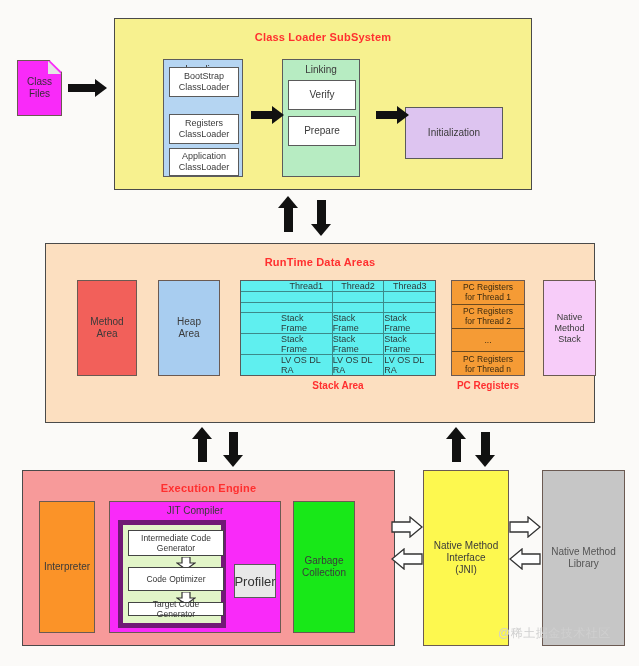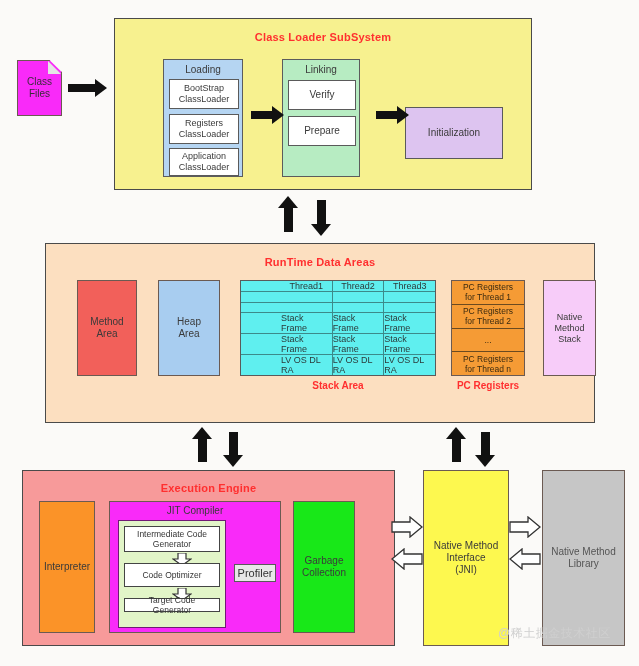--- a/index.html
+++ b/index.html
@@ -29,21 +29,21 @@
                clip-path:polygon(0 0,72% 0,100% 22%,100% 100%,0 100%);}
   #class-files .fold{position:absolute;right:0;top:0;width:13px;height:13px;
                background:#e5e5e5;clip-path:polygon(0 0,100% 100%,0 100%);}
   #class-files .lbl{color:#3a2b3a;}
 
   
   #loading-box{left:48px;top:40px;width:80px;height:118px;background:#b5d5f2;}
   #linking-box{left:167px;top:40px;width:78px;height:118px;background:#b7ecc2;}
   .phase-title{font-size:10px;color:#3a3a3a;text-align:center;padding-top:4px;}
   .sub{background:#ffffff;border:1.5px solid #5a5a5a;}
-  #bootstrap-classloader{left:5px;top:19px;width:70px;height:30px;}
+  #bootstrap-classloader{left:5px;top:7px;width:70px;height:30px;}
   #extension-classloader{left:5px;top:54px;width:70px;height:30px;}
   #application-classloader{left:5px;top:88px;width:70px;height:28px;}
   #verify-box{left:5px;top:20px;width:68px;height:30px;}
   #prepare-box{left:5px;top:56px;width:68px;height:30px;}
   #resolve-box{left:5px;top:92px;width:68px;height:30px;}
   #initialization-box{left:290px;top:88px;width:98px;height:52px;background:#ddc4f0;
                       border:1.5px solid #5a5a5a;}
 
   
   .arrow-r{position:absolute;height:8px;background:#111;}
@@ -84,27 +84,27 @@
   #native-method-stack{left:497px;top:36px;width:53px;height:96px;background:#f7ccf9;}
   .sublabel{position:absolute;color:#ff2f2f;font-size:10px;font-weight:bold;text-align:center;}
   #stack-area-label{left:194px;top:136px;width:196px;}
   #pc-registers-label{left:395px;top:136px;width:94px;}
 
   
   #interpreter{left:16px;top:30px;width:56px;height:132px;background:#fb9328;}
   #jit-compiler{left:86px;top:30px;width:172px;height:132px;background:#f92af9;
                 border:1.5px solid #6b5a52;}
   #jit-inner{left:8px;top:18px;width:108px;height:108px;background:#e2f5c8;
-             border:1px solid #701a75;}
+             border:5px solid #701a75;}
   .jit-step{background:#fff;border:1.5px solid #444;font-size:8.5px;line-height:10px;}
   #intermediate-code-generator{left:5px;top:5px;width:96px;height:26px;}
   #code-optimizer{left:5px;top:42px;width:96px;height:24px;}
   #target-code-generator{left:5px;top:77px;width:96px;height:14px;}
-  #profiler-box{left:124px;top:62px;width:42px;height:18px;background:#e8e8e8;
-                border:1.5px solid #5a5a5a;font-size:11px;}
+  #profiler-box{left:124px;top:62px;width:42px;height:34px;background:#e8e8e8;
+                border:1.5px solid #5a5a5a;font-size:13px;}
   #garbage-collection{left:270px;top:30px;width:62px;height:132px;background:#18e818;}
 
   
   .hollow-dn{position:absolute;width:20px;height:13px;}
   #jit-arrow-1{left:53px;top:32px;}
   #jit-arrow-2{left:53px;top:67px;}
   .hollow-dn svg,.hollow-h svg{display:block;}
 
   
   #native-method-interface{left:423px;top:470px;width:86px;height:176px;background:#fdf84f;}

